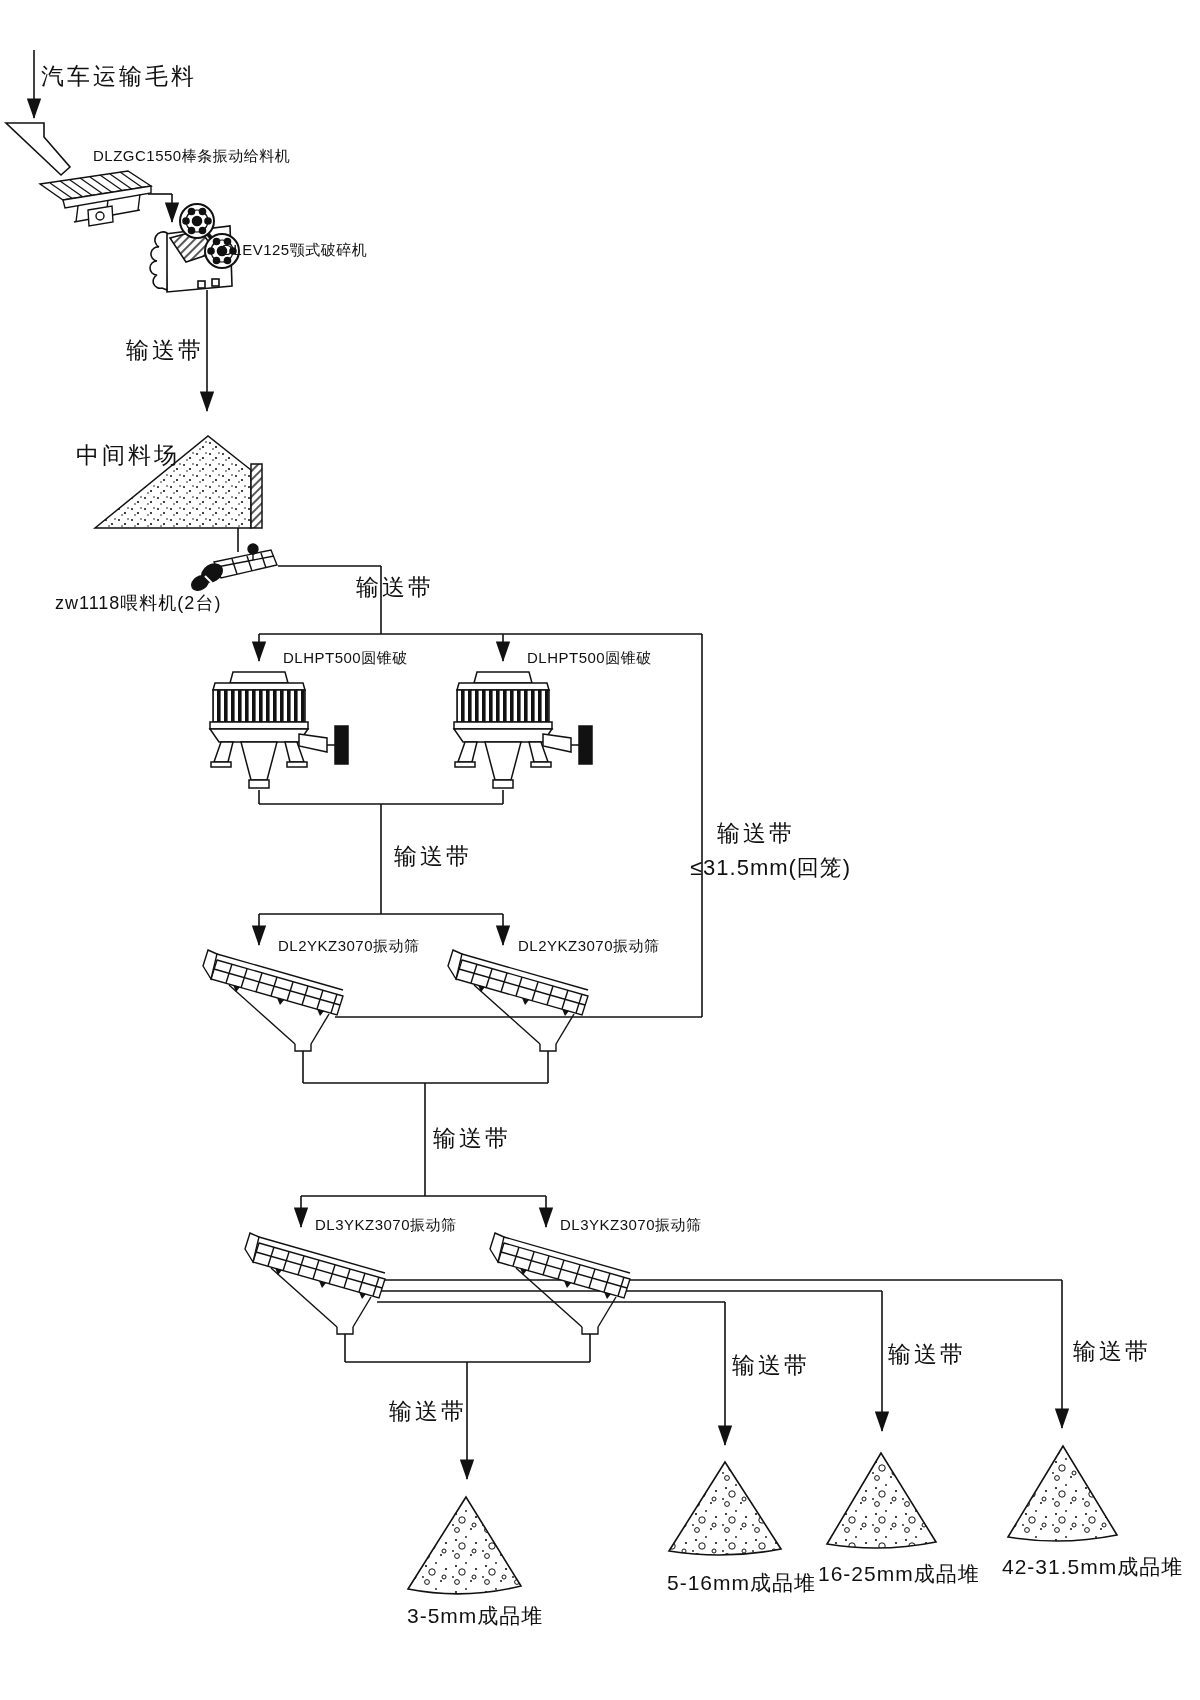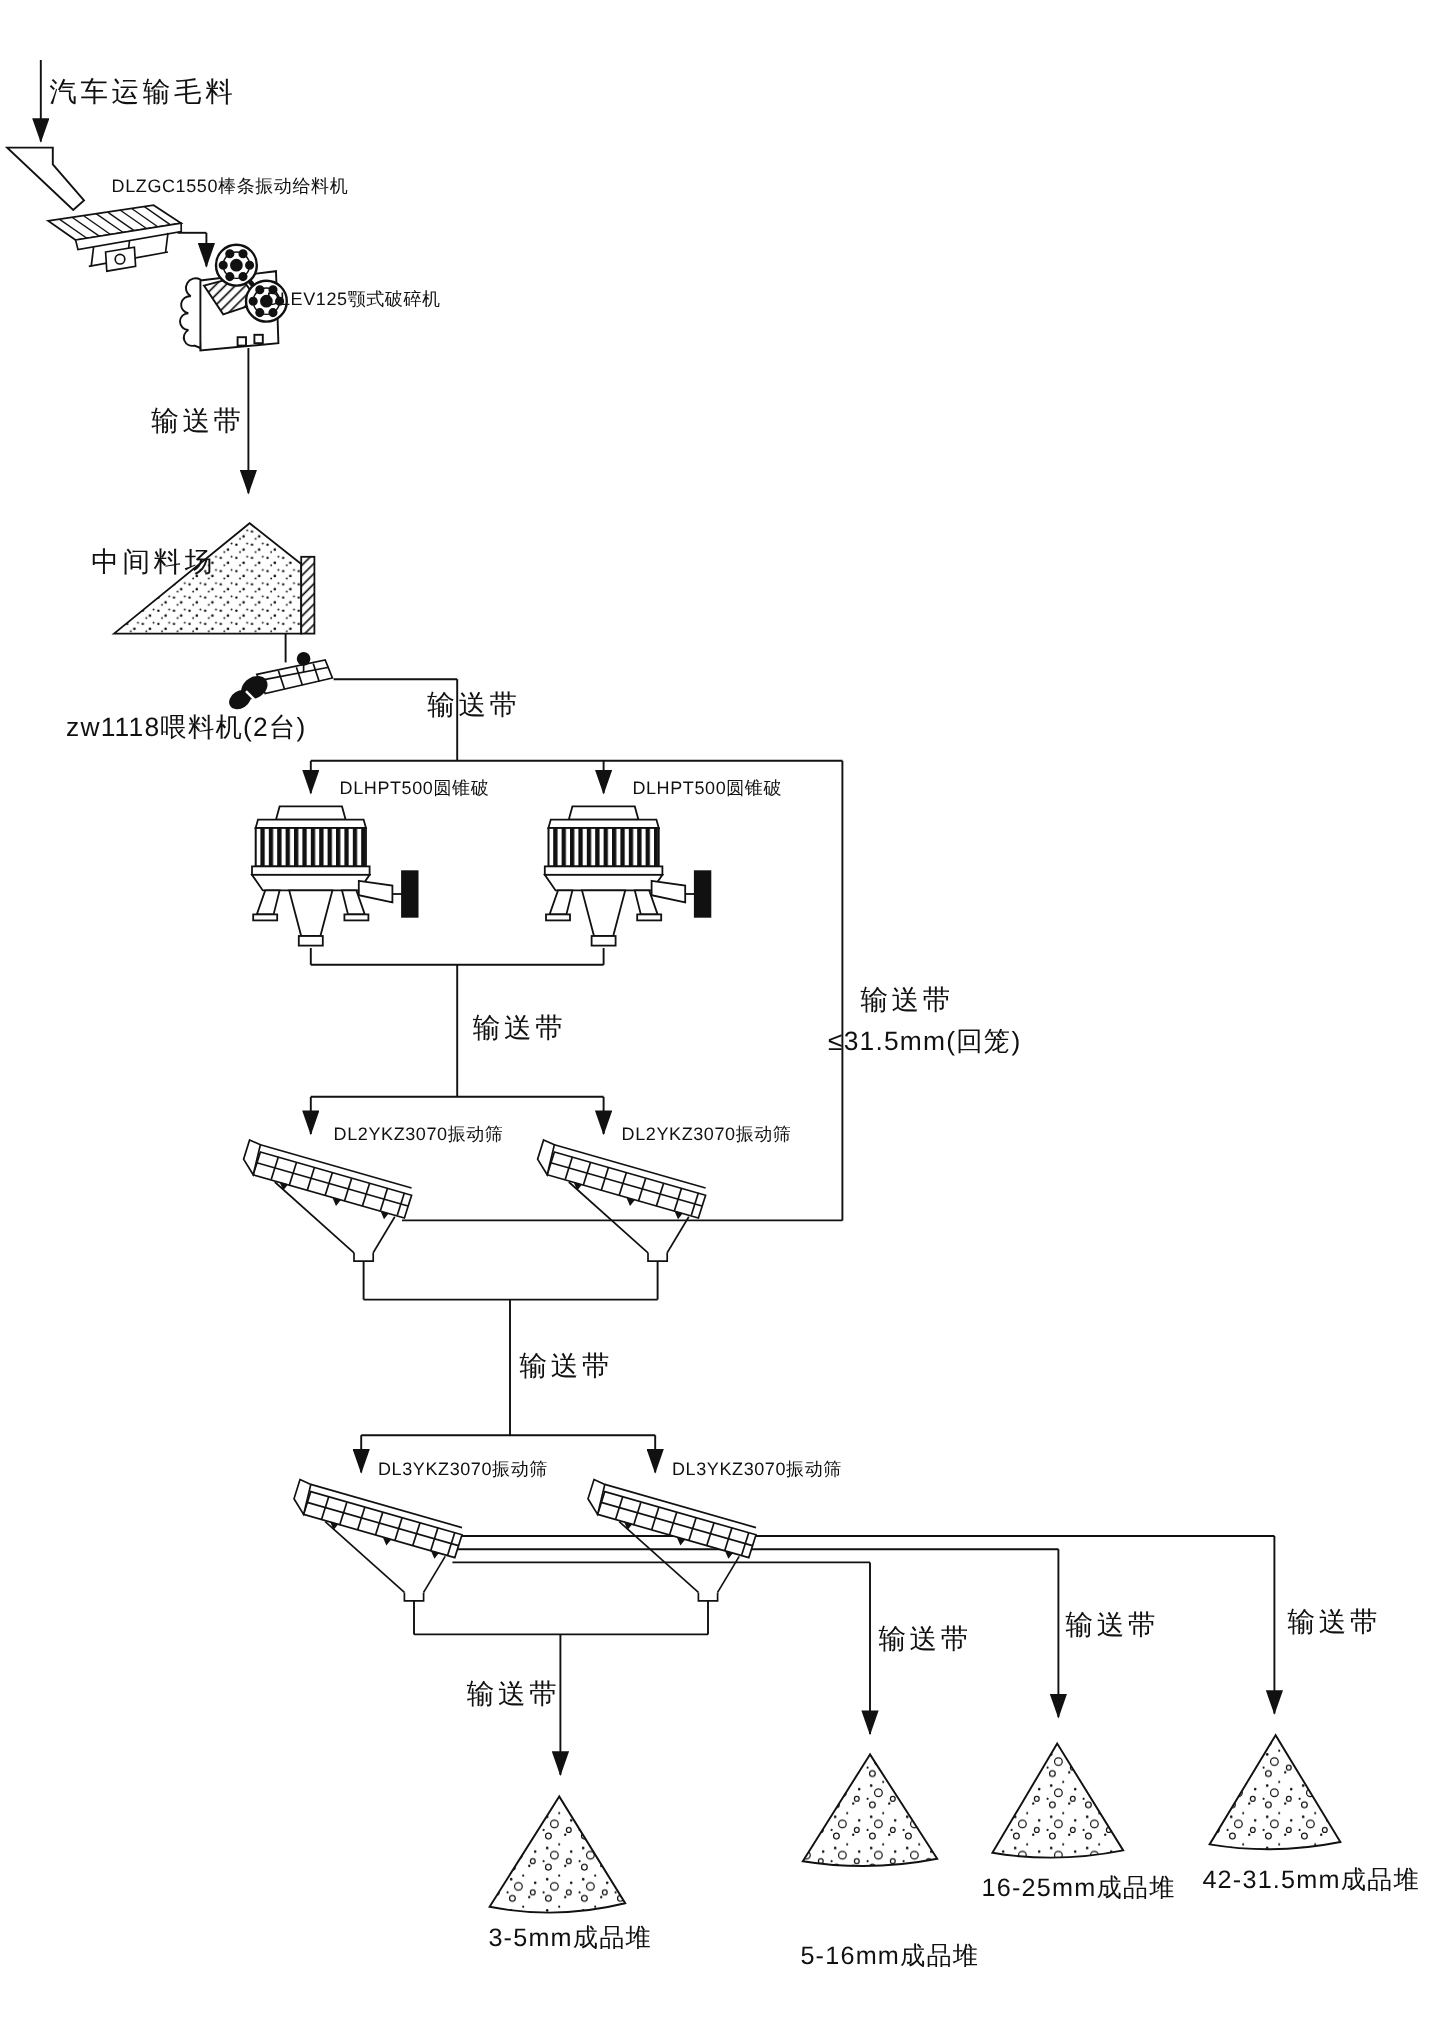--- a/index.html
+++ b/index.html
@@ -3,21 +3,21 @@
 <meta charset="utf-8">
 <style>
   html,body{margin:0;padding:0;background:#fff;}
   #stage{
     position:relative;width:1200px;height:1700px;background:#ffffff;
     font-family:"Liberation Sans",sans-serif;color:#111;overflow:hidden;padding-left:44px;
   }
   #stage svg{position:absolute;left:0;top:0;}
   .lbl{position:absolute;white-space:nowrap;line-height:1.1;color:#111;}
   .cjk{font-size:23px;letter-spacing:3px;}
-  .cjk-sm{font-size:22px;letter-spacing:1px;}
+  .cjk-sm{font-size:18px;letter-spacing:1px;}
   .mach{font-size:15px;letter-spacing:0.5px;}
   .pile{font-size:21px;letter-spacing:1px;}
   .spec{font-size:22px;letter-spacing:1px;}
 </style>
 </head>
 <body>
 
 <div id="stage">
 
 <svg width="1200" height="1700" viewBox="0 0 1200 1700">
@@ -238,35 +238,35 @@
   </g>
   <g>
     <path d="M1063,1446 L1008,1537 Q1062,1546 1117,1535 Z" fill="url(#agg)" stroke="#111" stroke-width="1.6"></path>
   </g>
 </svg>
 
 <div class="lbl cjk" style="left:41px;top:64px;">汽车运输毛料</div>
 <div class="lbl mach" style="left:93px;top:148px;">DLZGC1550棒条振动给料机</div>
 <div class="lbl mach" style="left:222px;top:210px;margin-top:32px;">DLEV125颚式破碎机</div>
 <div class="lbl cjk" style="left:126px;top:338px;">输送带</div>
-<div class="lbl cjk" style="left:76px;top:458px;font-family:Liberation Mono, monospace;">中间料场</div>
+<div class="lbl cjk" style="left:76px;top:443px;">中间料场</div>
 <div class="lbl cjk-sm" style="left:55px;top:594px;">zw1118喂料机(2台)</div>
 <div class="lbl cjk" style="left:356px;top:575px;">输送带</div>
 <div class="lbl mach" style="left:283px;top:650px;">DLHPT500圆锥破</div>
 <div class="lbl mach" style="left:527px;top:650px;">DLHPT500圆锥破</div>
 <div class="lbl cjk" style="left:717px;top:821px;">输送带</div>
 <div class="lbl spec" style="left:690px;top:856px;">≤31.5mm(回笼)</div>
 <div class="lbl cjk" style="left:394px;top:844px;">输送带</div>
 <div class="lbl mach" style="left:278px;top:938px;">DL2YKZ3070振动筛</div>
 <div class="lbl mach" style="left:518px;top:938px;">DL2YKZ3070振动筛</div>
 <div class="lbl cjk" style="left:433px;top:1126px;">输送带</div>
 <div class="lbl mach" style="left:315px;top:1217px;">DL3YKZ3070振动筛</div>
 <div class="lbl mach" style="left:560px;top:1217px;">DL3YKZ3070振动筛</div>
 <div class="lbl cjk" style="left:389px;top:1399px;">输送带</div>
 <div class="lbl cjk" style="left:732px;top:1353px;">输送带</div>
 <div class="lbl cjk" style="left:888px;top:1342px;">输送带</div>
 <div class="lbl cjk" style="left:1073px;top:1339px;">输送带</div>
 <div class="lbl pile" style="left:407px;top:1604px;">3-5mm成品堆</div>
-<div class="lbl pile" style="left:667px;top:1571px;margin-top:48px;">5-16mm成品堆</div>
+<div class="lbl pile" style="left:667px;top:1571px;">5-16mm成品堆</div>
 <div class="lbl pile" style="left:818px;top:1562px;">16-25mm成品堆</div>
 <div class="lbl pile" style="left:1002px;top:1555px;">42-31.5mm成品堆</div>
 
 </div>
 
 </body></html>

